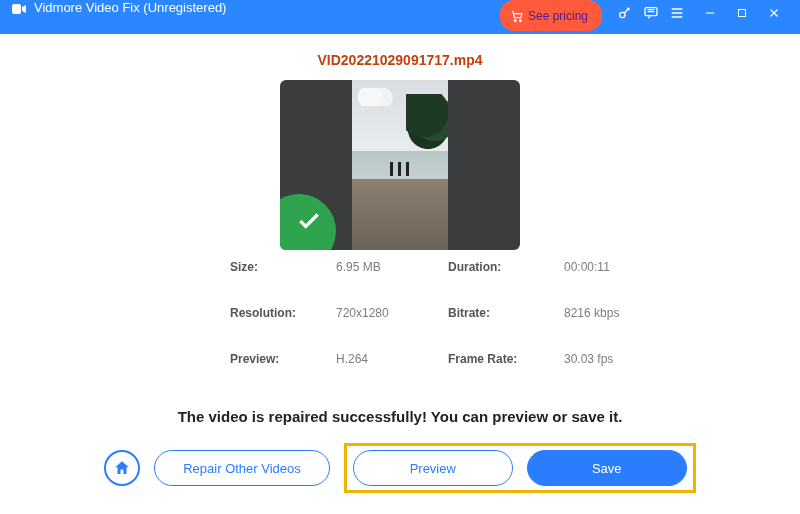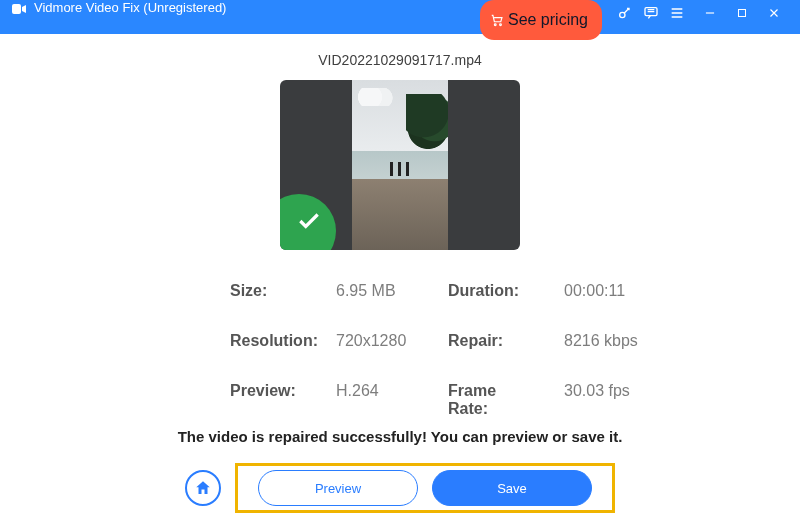--- a/index.html
+++ b/index.html
@@ -23,27 +23,27 @@
     width: 18px; height: 18px;
     margin-right: 6px;
     display: inline-flex;
     align-items: center;
     justify-content: center;
   }
   .titlebar .title { flex: 0 0 auto; }
   .titlebar .spacer { flex: 1; }
   .see-pricing {
     background: #ff5a3c;
-    color: #0f172a;
+    color: #4c1d95;
     border-radius: 14px;
-    height: 40px;
+    height: 31px;
     padding: 0 14px 0 10px;
     display: inline-flex;
     align-items: center;
-    font-size: 16px;
+    font-size: 12px;
     cursor: pointer;
     border: none;
     margin-right: 10px;
   }
   .see-pricing svg { margin-right: 4px; }
   .title-icon {
     width: 26px; height: 26px;
     display: inline-flex;
     align-items: center;
     justify-content: center;
@@ -54,22 +54,22 @@
   .window-ctrl { margin-left: 4px; }
 
   .content {
     padding-top: 18px;
     display: flex;
     flex-direction: column;
     align-items: center;
   }
   .filename {
     font-size: 14px;
-    font-weight: 400;
-    color: #404040;
+    font-weight: 700;
+    color: #c2410c;
     margin-bottom: 12px;
   }
   .thumb-wrap {
     position: relative;
     width: 240px;
     height: 170px;
     background: #3a3c3e;
     border-radius: 6px;
     overflow: hidden;
     display: flex;
@@ -98,35 +98,35 @@
     left: -18px; bottom: -18px;
     width: 74px; height: 74px;
     background: #2ea44f;
     border-radius: 50%;
     display:flex; align-items:flex-start; justify-content:flex-end;
     padding: 14px 14px 0 0;
   }
   .check-badge svg { color:#fff; }
 
   .meta {
-    margin-top: 32px;
+    margin-top: 10px;
     width: 340px;
     display: grid;
     grid-template-columns: 74px 80px 84px 80px;
     row-gap: 12px;
     column-gap: 6px;
-    font-size: 16px;
+    font-size: 12px;
     color: #6b6b6b;
     gap: 32px;
   }
   .meta .lbl { font-weight: 700; color:#555; }
   .meta .val { color:#7d7d7d; }
 
   .success-msg {
-    margin-top: 10px;
+    margin-top: 42px;
     font-size: 15px;
     font-weight: 800;
     color: #222;
   }
 
   .actions {
     margin-top: 18px;
     display: flex;
     align-items: center;
     gap: 14px;
@@ -149,21 +149,21 @@
     display:inline-flex; align-items:center; justify-content:center;
   }
   .pill-outline {
     background:#fff; color:#2a7dff; border:1.5px solid #2a7dff;
   }
   .pill-solid {
     background:#2a7dff; color:#fff; border:1.5px solid #2a7dff;text-align:center;
   }
   .highlight-box {
     border: 3px solid #f0b400;
-    padding: 4px 20px;
+    padding: 4px 6px;
     display:inline-flex;
     gap: 14px;
   }
   .pill-btn.wide { width: 160px; padding:0; }
 </style>
 </head>
 <body>
 
 <div class="titlebar">
   <span class="app-logo">
@@ -239,36 +239,39 @@
   </div>
 
   <div class="meta">
     <span class="lbl">Size:</span>
     <span class="val">6.95 MB</span>
     <span class="lbl">Duration:</span>
     <span class="val">00:00:11</span>
 
     <span class="lbl">Resolution:</span>
     <span class="val">720x1280</span>
-    <span class="lbl">Repair:</span>
+    <span class="lbl">Bitrate:</span>
     <span class="val">8216 kbps</span>
 
     <span class="lbl">Preview:</span>
     <span class="val">H.264</span>
     <span class="lbl">Frame Rate:</span>
     <span class="val">30.03 fps</span>
   </div>
 
   <div class="success-msg">The video is repaired successfully! You can preview or save it.</div>
 
   <div class="actions">
     <button class="home-btn">
       <svg width="18" height="18" viewBox="0 0 24 24" fill="currentColor">
           <path d="M12 3l9 8h-3v9h-4v-6h-4v6H6v-9H3z"></path>
         </svg>
+    </button>
+    <button class="pill-btn pill-outline">
+      <span>Repair Other Videos</span>
     </button>
     <div class="highlight-box">
       <button class="pill-btn pill-outline wide">
         <span>Preview</span>
       </button>
       <button class="pill-btn pill-solid wide">
         <span>Save</span>
       </button>
     </div>
   </div>

